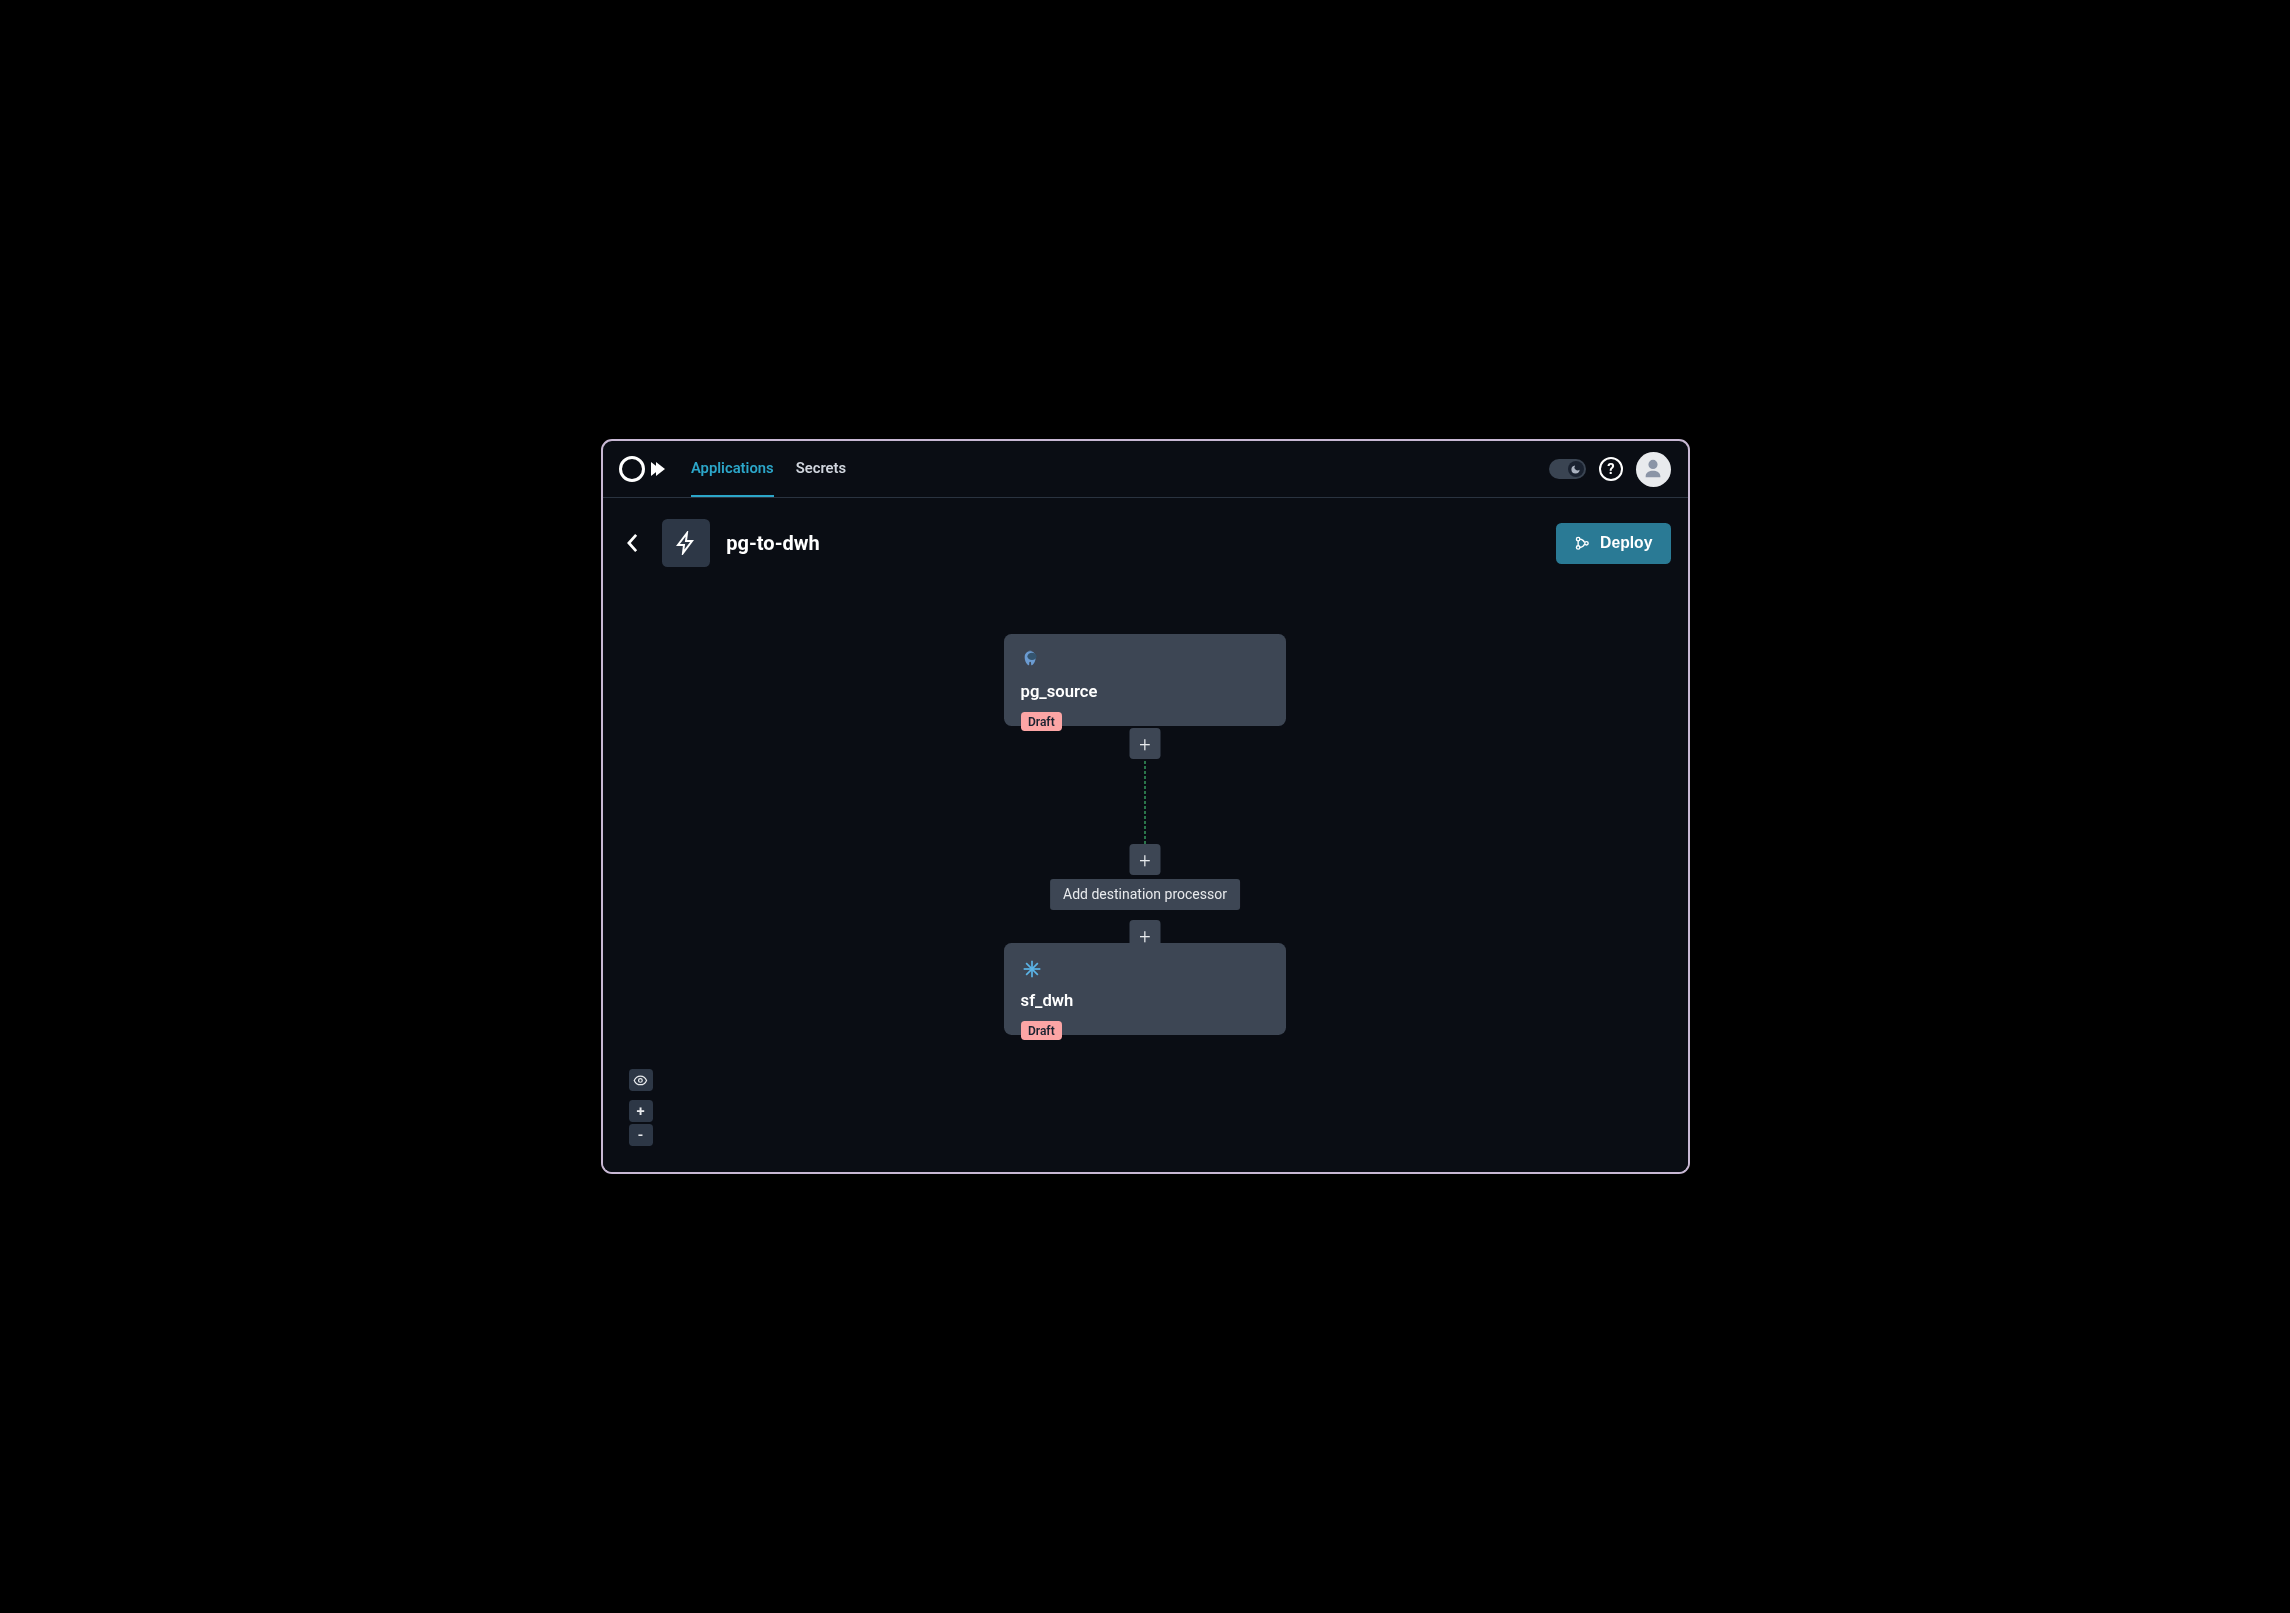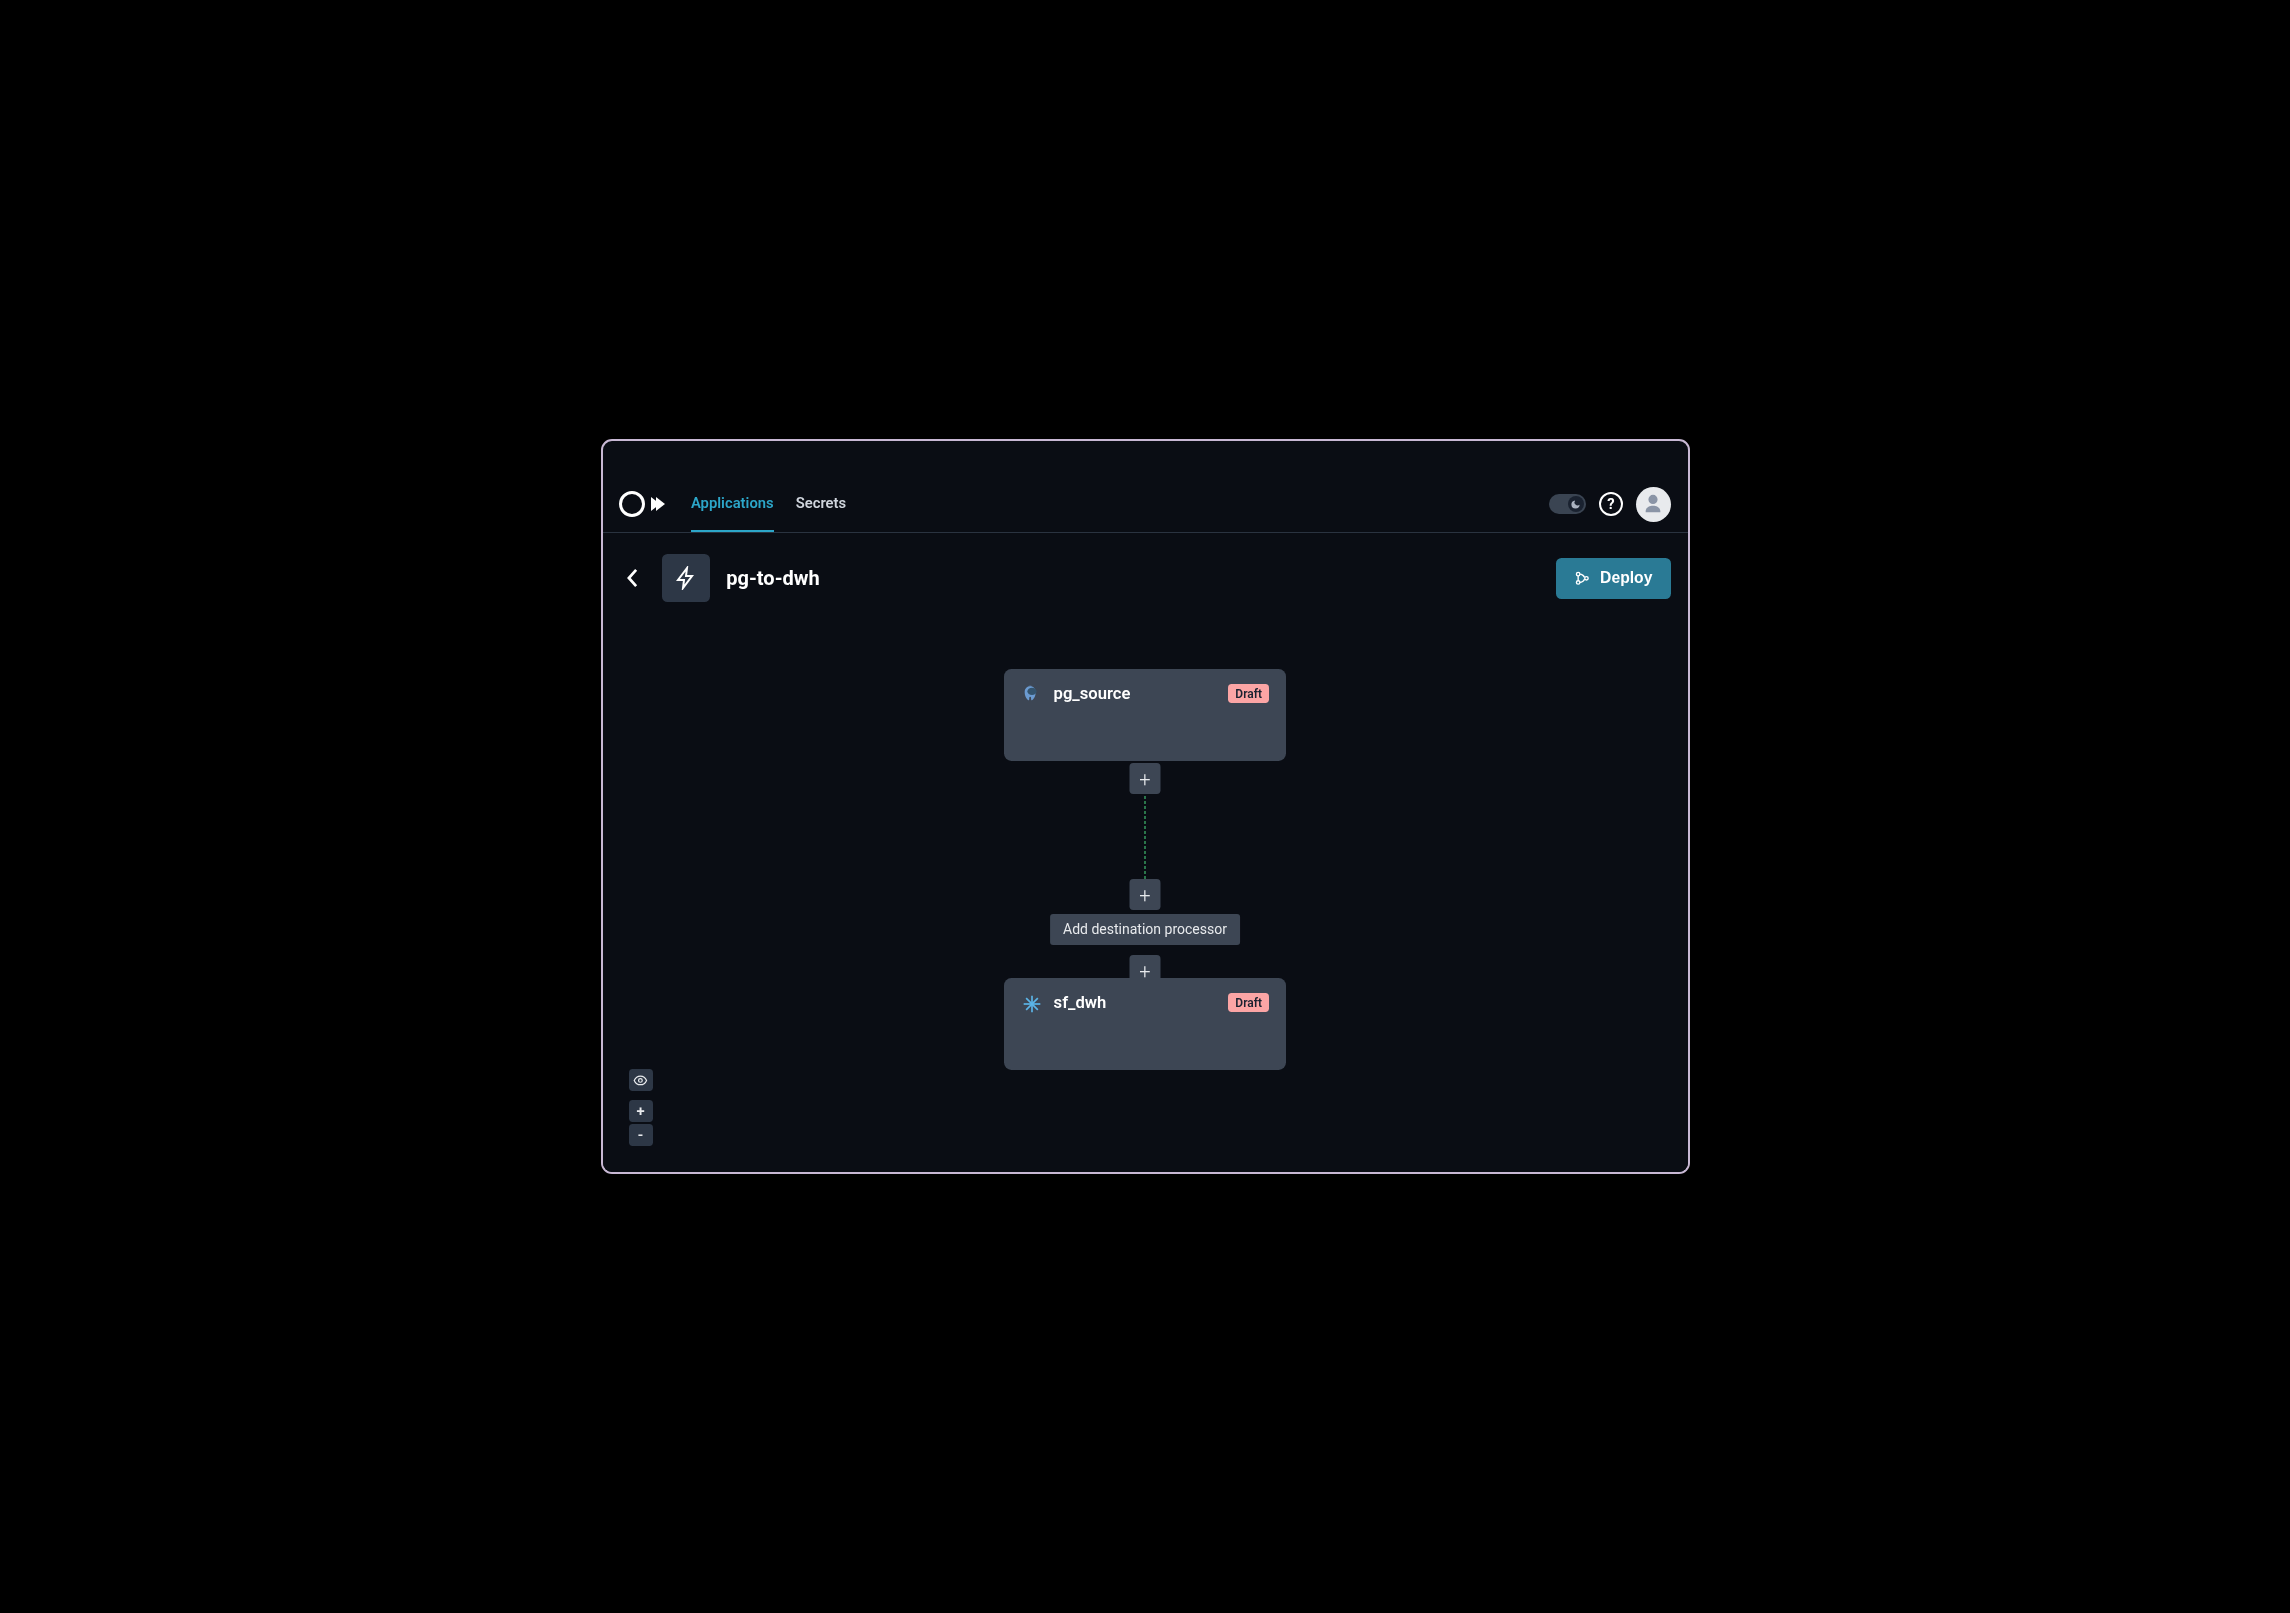--- a/index.html
+++ b/index.html
@@ -22,21 +22,20 @@
   display: flex;
   flex-direction: column;
   position: relative;
 }
 .topbar {
   display: flex;
   align-items: center;
   padding: 0 16.6px;
   height: 57px;
   border-bottom: 0.9px solid #2a3340;
-  margin-top: 35px;
 }
 .logo {
   display: flex;
   align-items: center;
   gap: 5.5px;
   margin-right: 26px;
 }
 .logo-circle {
   width: 26px;
   height: 26px;
@@ -185,20 +184,21 @@
   position: absolute;
   width: 282px;
   height: 92px;
   background: #3d4654;
   border-radius: 7.4px;
   padding: 14.8px 16.6px;
   display: flex;
   align-items: flex-start;
   gap: 11px;
   cursor: pointer;
+  flex-direction: column;
 }
 .node-icon {
   width: 22px;
   height: 22px;
   flex-shrink: 0;
   display:flex;
   align-items:center;
   justify-content:center;
 }
 .node-title {

